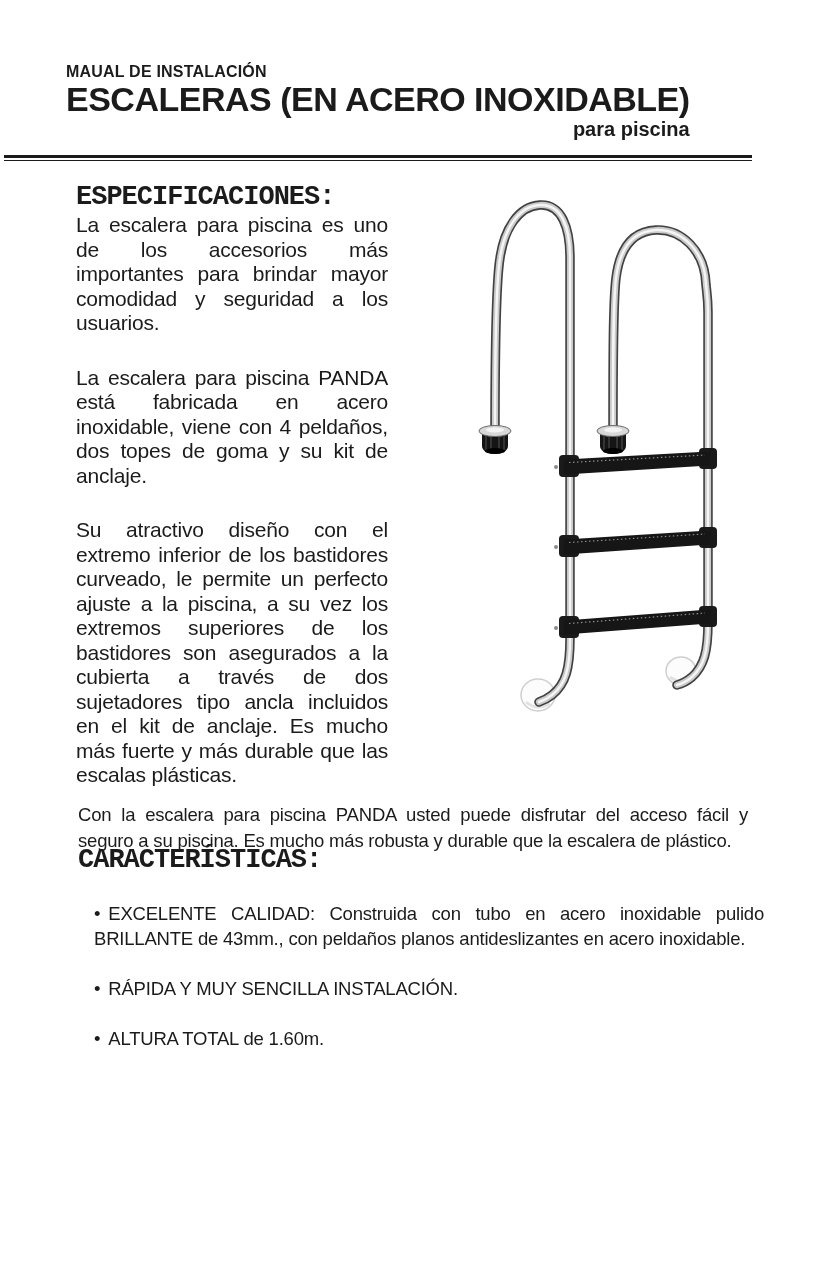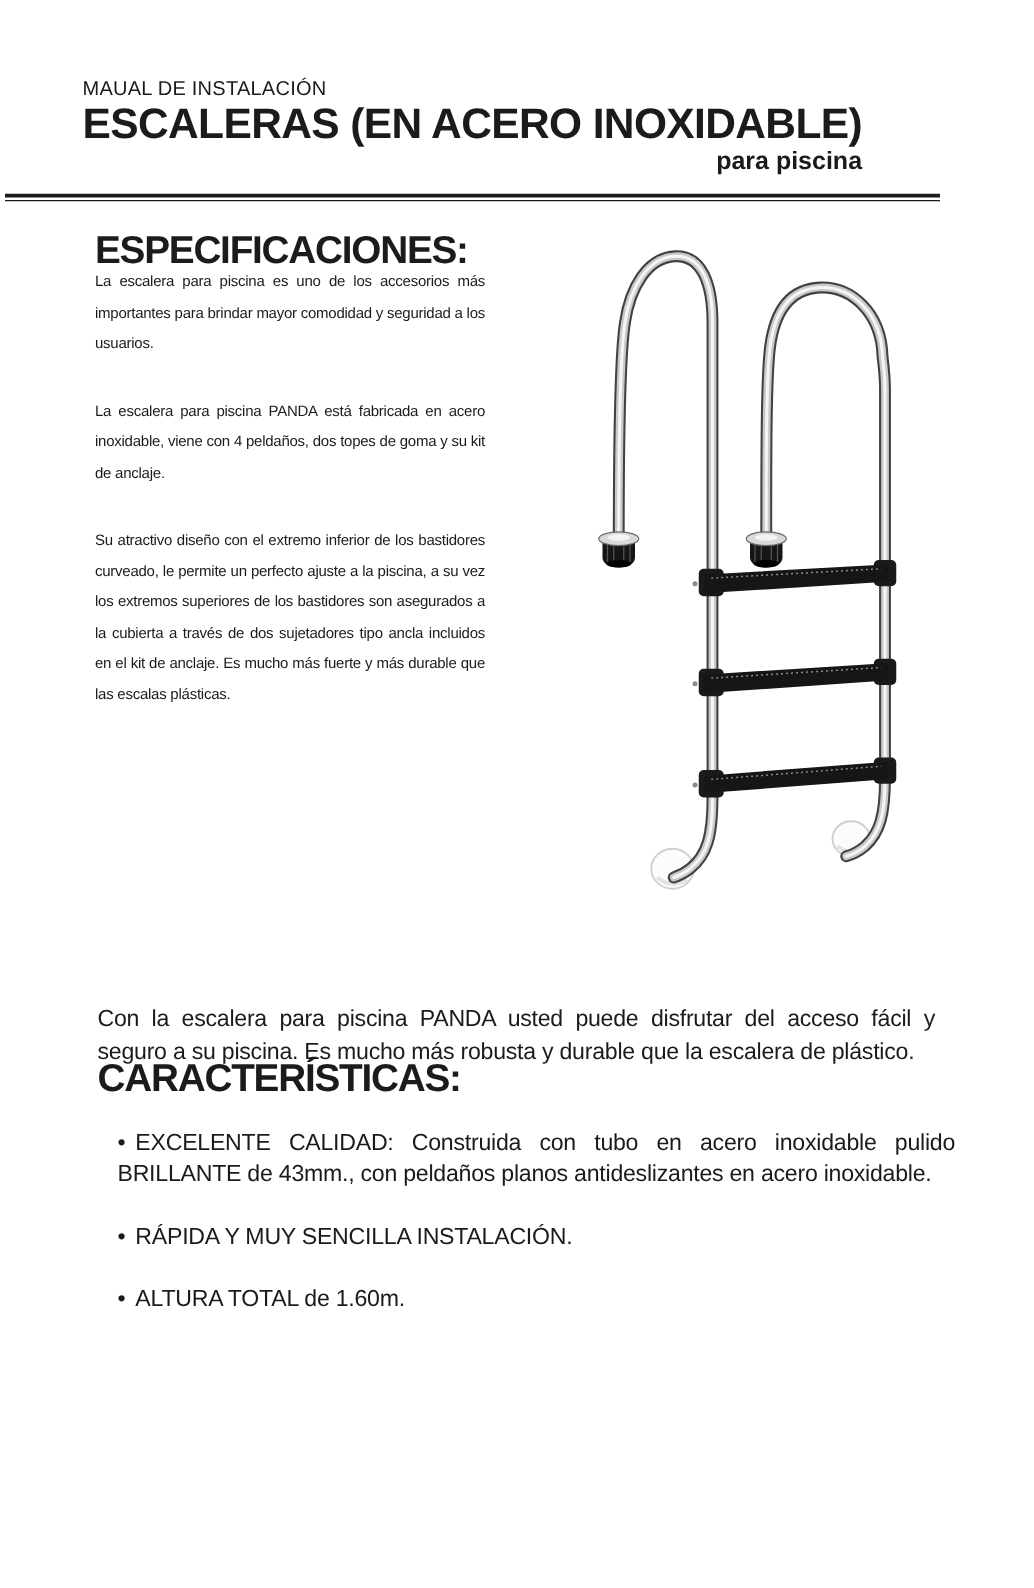--- a/index.html
+++ b/index.html
@@ -2,32 +2,32 @@
 <html><head>
 <meta charset="utf-8">
 <style>
   html,body{margin:0;padding:0;}
   body{
     width:827px;height:1270px;position:relative;background:#ffffff;
     font-family:"Liberation Sans", sans-serif;color:#1b1b1b;overflow:hidden;
   }
   
   .header{position:absolute;left:66px;top:62px;}
-  .kicker{font-size:16px;line-height:19px;letter-spacing:.2px;}
+  .kicker{font-size:16px;line-height:19px;letter-spacing:.2px;font-weight:bold;}
   .title{font-size:34px;line-height:36px;font-weight:bold;letter-spacing:-.5px;white-space:nowrap;text-align:right;}
   .subtitle{font-size:20px;line-height:24px;font-weight:bold;text-align:right;}
   .rule{position:absolute;left:4px;top:155px;width:748px;height:2px;
         border-top:3px solid #1b1b1b;border-bottom:1px solid #1b1b1b;}
   
-  .sec-heading{font-size:31px;font-weight:bold;letter-spacing:-1px;}
+  .sec-heading{font-size:27px;font-weight:bold;letter-spacing:-1px;font-family:Liberation Mono, monospace;}
   .spec-heading{position:absolute;left:76px;top:182px;}
   .feat-heading{position:absolute;left:78px;top:845px;}
   
   .spec-col{position:absolute;left:76px;top:213px;width:312px;
-            font-size:12px;line-height:24.5px;text-align:justify;letter-spacing:-.2px;}
+            font-size:21px;line-height:24.5px;text-align:justify;letter-spacing:-.2px;}
   .spec-col p{margin:0 0 30px 0;}
   .intro{position:absolute;left:78px;top:783px;width:670px;
          font-size:18.5px;line-height:26px;text-align:justify;letter-spacing:-.2px;}
   .features{position:absolute;left:78px;top:885px;width:670px;
             font-size:18.5px;line-height:25px;letter-spacing:-.2px;
             list-style:none;margin:16px;padding:0;}
   .features li{margin:0 0 25px 0;text-align:justify;}
   .features .bullet{margin-right:8px;}
   
   .ladder{position:absolute;left:448px;top:190px;width:330px;height:545px;}

